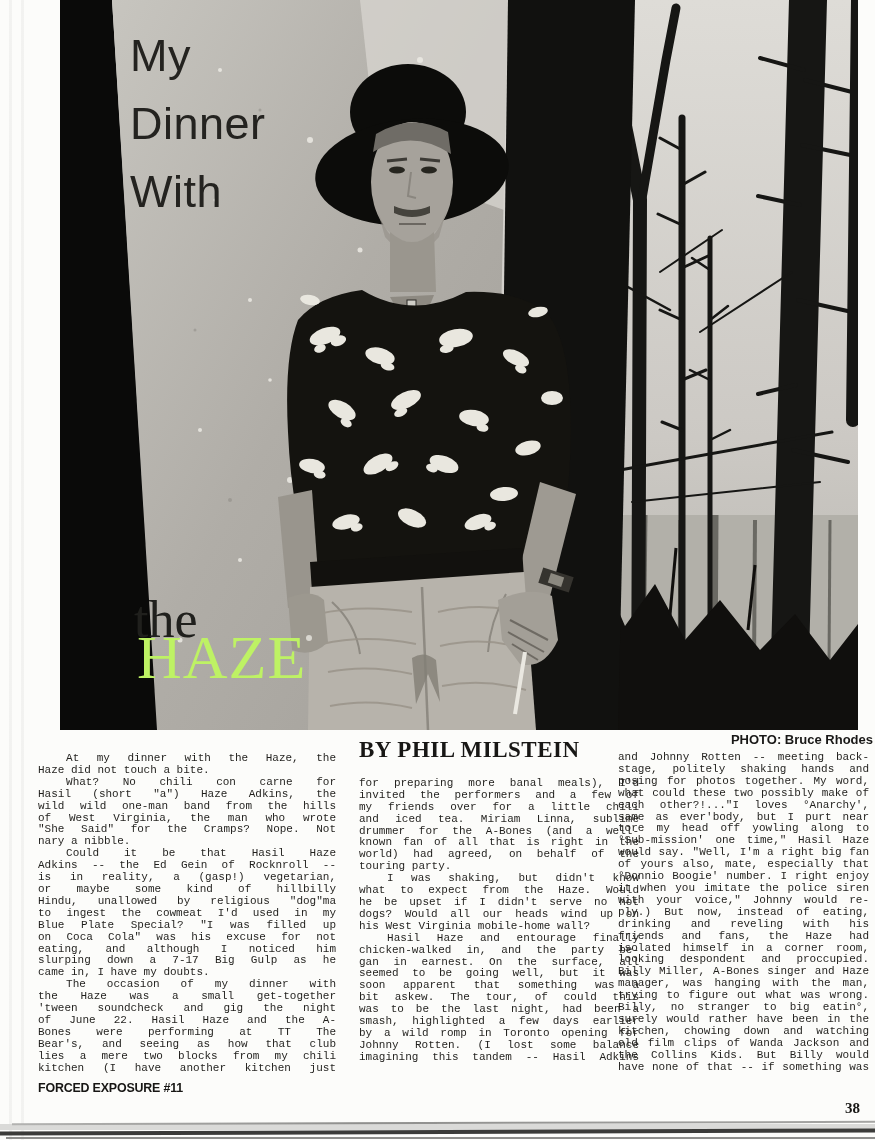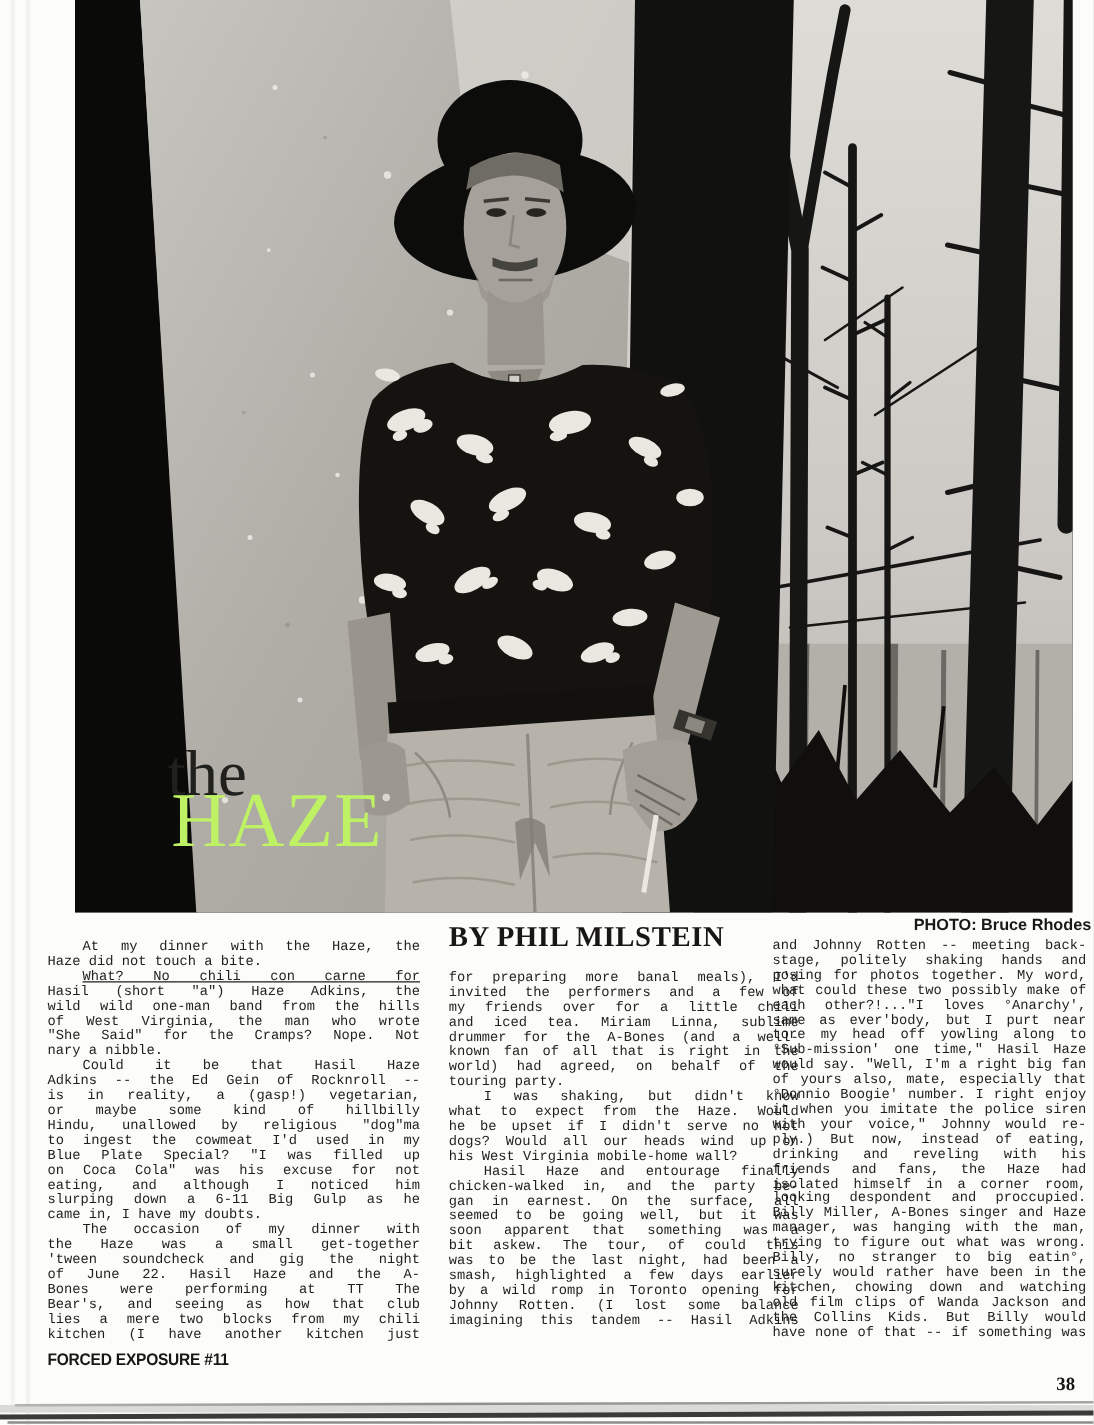--- a/index.html
+++ b/index.html
@@ -289,45 +289,50 @@
         <path d="M438,600 Q470,586 492,596 L498,640 Q484,670 460,664 L442,640 Z" fill="#a39f97"></path>
         <g stroke="#6e6a63" stroke-width="2">
           <line x1="450" y1="620" x2="488" y2="640"></line>
           <line x1="448" y1="632" x2="484" y2="652"></line>
           <line x1="452" y1="644" x2="478" y2="660"></line>
         </g>
         <line x1="465" y1="652" x2="455" y2="714" stroke="#eae8e1" stroke-width="4"></line>
       </g>
     </svg>
 
+    <div class="masthead">
+      <div class="mast-word">My</div>
+      <div class="mast-word">Dinner</div>
+      <div class="mast-word">With</div>
+    </div>
     <div class="sub-the">the</div>
     <div class="sub-haze">HAZE</div>
   </div>
 
   <div class="photo-credit">PHOTO: Bruce Rhodes</div>
 
   <div class="col col1">
       <div class="tline" style="text-indent: 2.55em;">At my  dinner with the Haze, the</div>
       <div class="tline plain">Haze did not touch a bite.</div>
-      <div class="tline" style="text-indent: 2.55em; text-decoration: underline;">What? No  chili  con  carne  for</div>
+      <div class="tline" style="text-indent: 2.55em;">What? No  chili  con  carne  for</div>
       <div class="tline">Hasil (short  "a") Haze  Adkins,  the</div>
       <div class="tline">wild wild one-man band from the hills</div>
       <div class="tline">of West  Virginia, the  man who wrote</div>
       <div class="tline">"She Said"  for the Cramps? Nope. Not</div>
       <div class="tline plain">nary a nibble.</div>
       <div class="tline" style="text-indent: 2.55em;">Could  it  be  that  Hasil  Haze</div>
       <div class="tline">Adkins -- the Ed Gein of Rocknroll --</div>
       <div class="tline">is in  reality, a (gasp!) vegetarian,</div>
       <div class="tline">or  maybe  some  kind  of  hillbilly</div>
       <div class="tline">Hindu, unallowed by religious "dog"ma</div>
       <div class="tline">to ingest  the cowmeat I'd used in my</div>
       <div class="tline">Blue Plate  Special? "I was filled up</div>
       <div class="tline">on Coca  Cola" was his excuse for not</div>
       <div class="tline">eating, and  although I  noticed  him</div>
-      <div class="tline">slurping down  a 6-11  Big Gulp as he</div>
+      <div class="tline">slurping down  a 7-17  Big Gulp as he</div>
       <div class="tline plain">came in, I have my doubts.</div>
       <div class="tline" style="text-indent: 2.55em;">The occasion  of  my  dinner with</div>
       <div class="tline">the Haze  was  a  small  get-together</div>
       <div class="tline">'tween soundcheck  and gig  the night</div>
       <div class="tline">of June  22. Hasil  Haze and  the  A-</div>
       <div class="tline">Bones  were  performing  at  TT  The</div>
       <div class="tline">Bear's, and  seeing as  how that club</div>
       <div class="tline">lies a  mere two blocks from my chili</div>
       <div class="tline">kitchen (I  have another kitchen just</div>
     </div>

